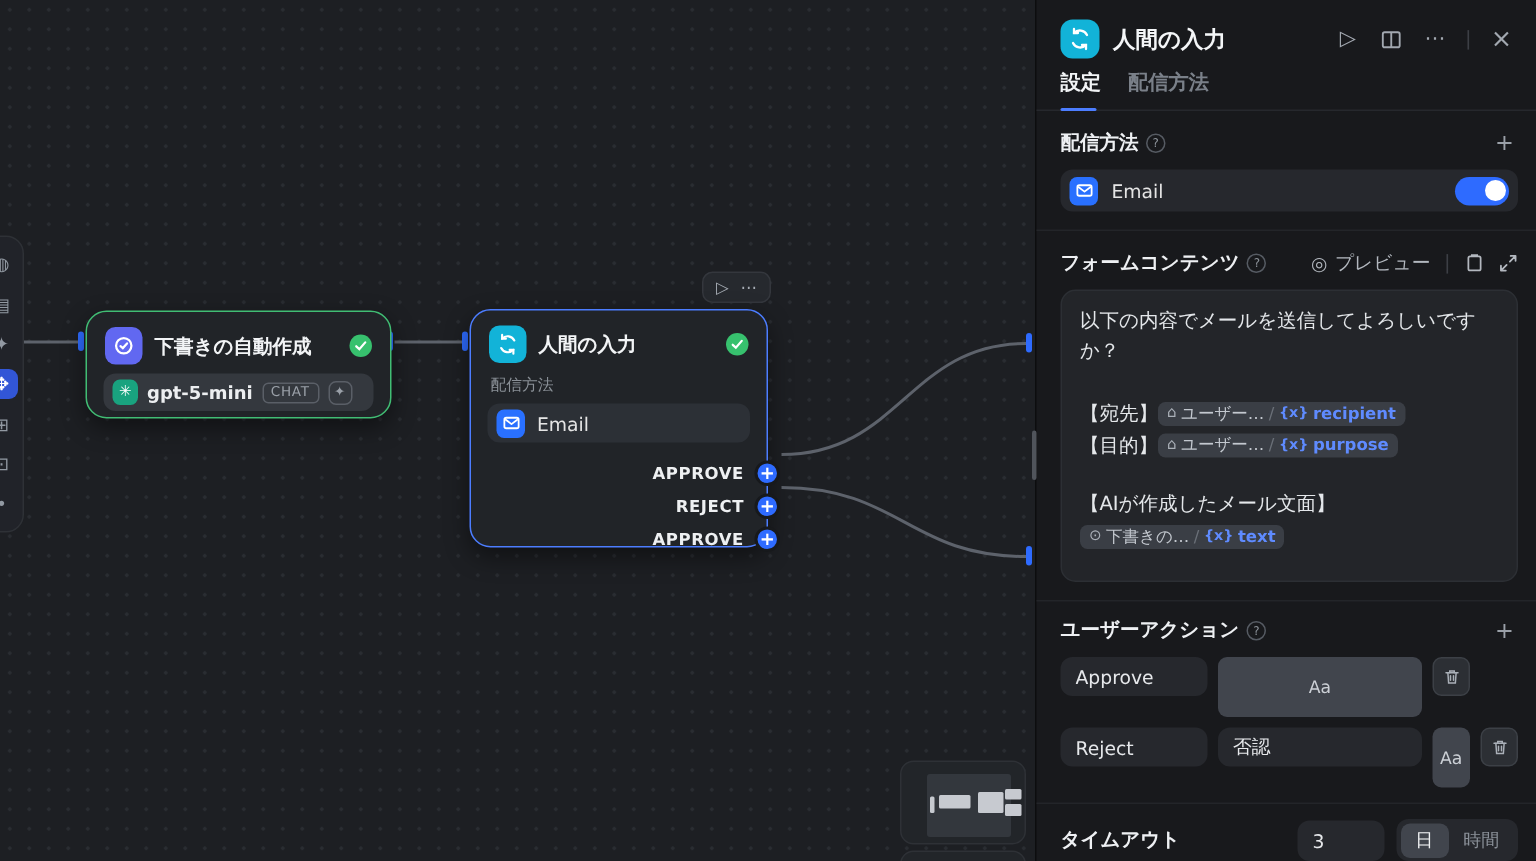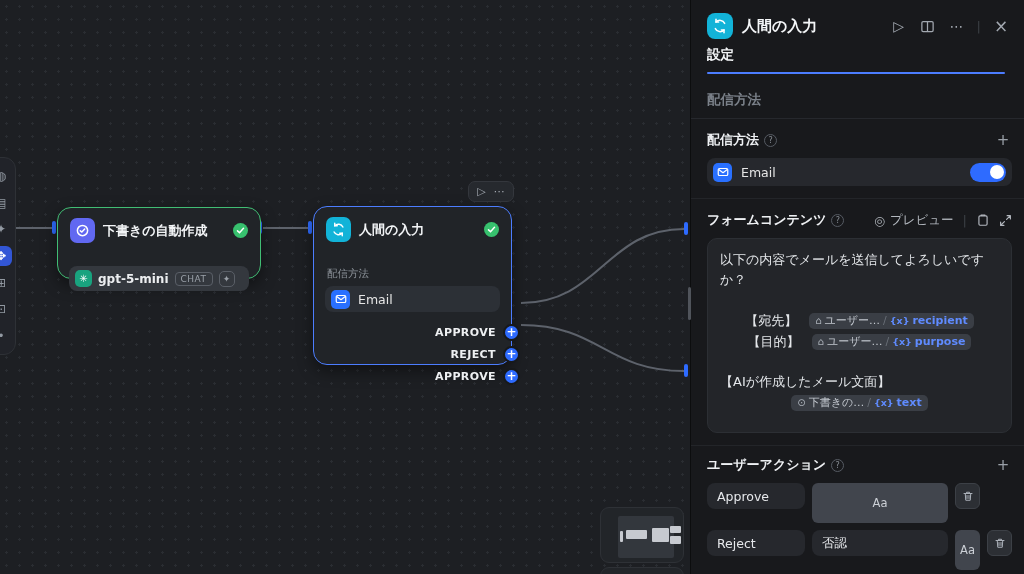--- a/index.html
+++ b/index.html
@@ -18,21 +18,21 @@
     display:flex; flex-direction:column; align-items:flex-end; padding:8px 3px; gap:7px; }
   .side-tool { width:22px; height:22px; border-radius:6px; display:flex; align-items:center; justify-content:center;
     color:#9299a2; font-size:12px; }
   .side-tool.active { background:#3256d6; color:#fff; }
 
   
   .node { position:absolute; background:#212428; border-radius:14px;
     box-shadow:0 6px 16px rgba(0,0,0,.45); }
   .node-draft { left:57px; top:207px; width:204px; height:72px; border:1.5px solid #41bd74; }
   .node-human { left:313px; top:206px; width:199px; height:159px; border:1.5px solid #4c7dff; }
-  .node-head { display:flex; align-items:center; gap:8px; padding:10px 12px 23px 12px; }
+  .node-head { display:flex; align-items:center; gap:8px; padding:10px 12px 6px 12px; }
   .node-icon { width:25px; height:25px; border-radius:7px; flex:0 0 auto;
     display:flex; align-items:center; justify-content:center; }
   .node-icon.indigo { background:#6168f1; }
   .node-icon.cyan   { background:#12b3d8; }
   .node-title { color:#f2f4f6; font-size:13px; font-weight:bold; flex:1 1 auto; white-space:nowrap; }
   .check-badge { width:15px; height:15px; border-radius:50%; background:#37c16e;
     display:flex; align-items:center; justify-content:center; flex:0 0 auto; }
 
   .model-pill { margin:0 11px; height:25px; background:#34383e; border-radius:8px;
     display:flex; align-items:center; gap:6px; padding:0 6px; }
@@ -80,21 +80,21 @@
   .p-header { display:flex; align-items:center; gap:9px; padding:13px 14px 0 16px; }
   .p-node-icon { width:26px; height:26px; border-radius:8px; background:#12b3d8;
     display:flex; align-items:center; justify-content:center; flex:0 0 auto; }
   .p-title { color:#f4f6f8; font-size:15px; font-weight:bold; flex:1 1 auto; }
   .p-actions { display:flex; align-items:center; gap:11px; color:#a2a8b0; font-size:14px; }
   .p-actions .ibtn { display:flex; align-items:center; justify-content:center; width:18px; height:18px; }
   .p-sep { color:#3c3f45; font-size:13px; }
 
   .p-desc { margin:11px 16px 2px; color:#5d636c; font-size:13px; }
 
-  .p-tabbar { margin:7px 0 0; padding:0 16px; border-bottom:1px solid #26282d; display:flex; gap:18px;flex-direction:column; }
+  .p-tabbar { margin:7px 0 0; padding:0 16px; border-bottom:1px solid #26282d; display:flex; gap:18px; }
   .p-tab { font-size:13.5px; font-weight:bold; padding-bottom:9px; color:#7a8089; position:relative; }
   .p-tab.active { color:#f2f4f6; }
   .p-tab.active::after { content:""; position:absolute; left:0; right:3px; bottom:-1px; height:2px;
     background:#4c7dff; border-radius:2px; }
 
   .sec { padding:12px 12px 12px 16px; }
   .sec + .sec { border-top:1px solid #232529; }
   .sec-head { display:flex; align-items:center; gap:5px; margin-bottom:9px; }
   .sec-label { color:#eef0f3; font-size:13px; font-weight:bold; }
   .help-dot { width:13px; height:13px; border-radius:50%; border:1px solid #565b63; color:#8a9097;
@@ -106,21 +106,21 @@
     gap:9px; padding:0 6px; }
   .toggle { margin-left:auto; width:36px; height:19px; border-radius:10px; background:#2e6bff; position:relative; }
   .toggle-knob { position:absolute; right:2.5px; top:2.5px; width:14px; height:14px; border-radius:50%; background:#fff; }
 
   .form-tools { display:flex; align-items:center; gap:9px; color:#b3b8bf; font-size:12.5px; }
   .preview-btn { display:flex; align-items:center; gap:5px; }
   .form-box { height:195px; background:#232529; border:1px solid #2c2f34; border-radius:10px;
     padding:11px 12px; color:#e4e7ea; font-size:13px; overflow:hidden; }
   .fb-line { line-height:20px; }
   .fb-gap { height:20px; }
-  .fb-row { display:flex; align-items:center; gap:12px; height:21px;justify-content:center; }
+  .fb-row { display:flex; align-items:center; gap:0; height:21px; }
   .var-pill { display:inline-flex; align-items:center; gap:3px; background:#3a3e45; border-radius:5px;
     padding:1.5px 6px; font-size:11px; line-height:13px; }
   .vp-icon { color:#aab0b8; font-size:10px; }
   .vp-src { color:#c3c8cf; }
   .vp-slash { color:#6a7078; }
   .vp-x { color:#5f8bff; font-size:9.5px; font-weight:bold; }
   .vp-name { color:#5f8bff; font-weight:bold; }
 
   .action-grid { display:grid; grid-template-columns:98px 1fr 25px 25px; gap:7px; margin-bottom:7px; }
   .action-grid:last-child { margin-bottom:0; }

